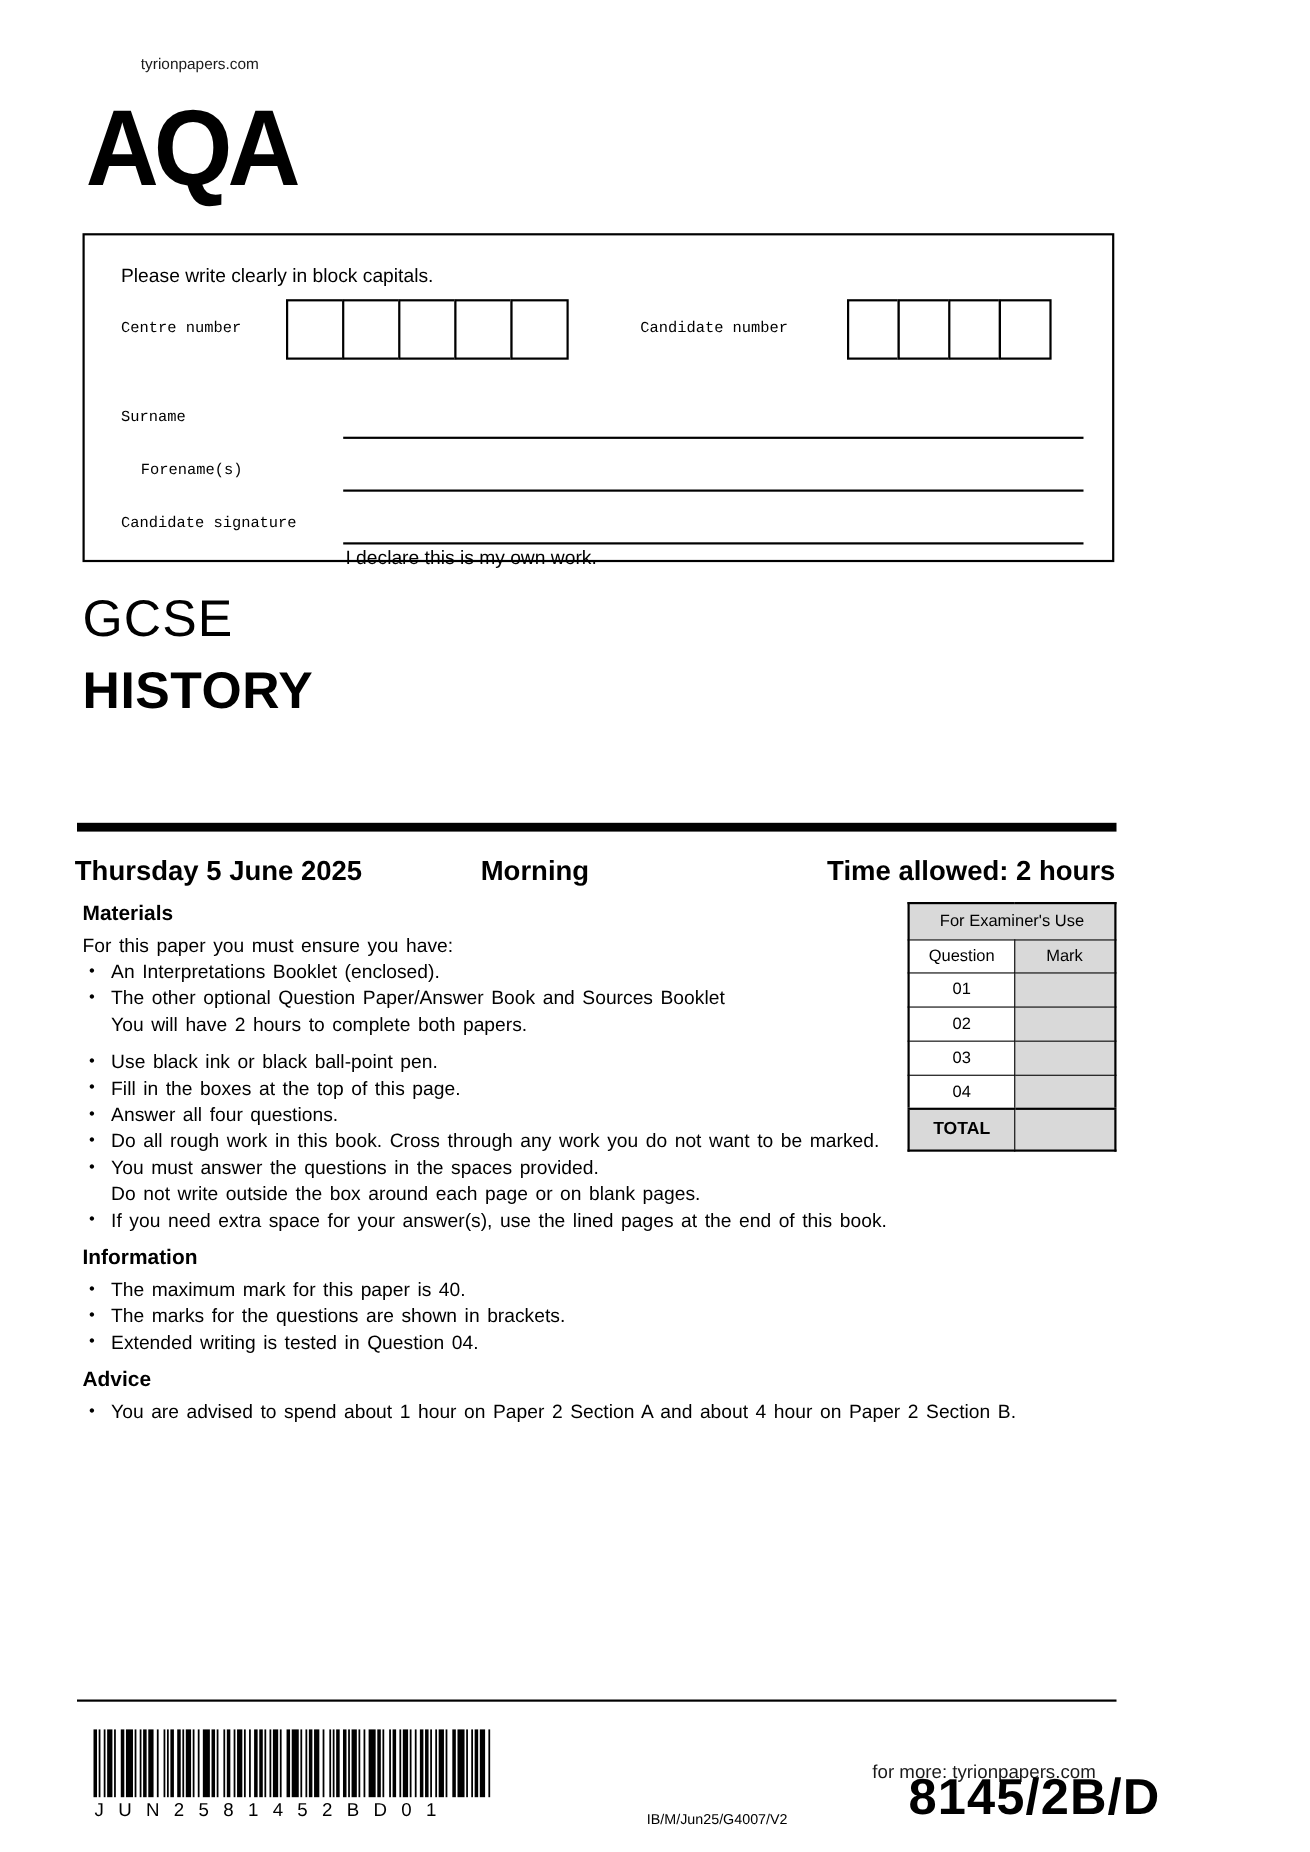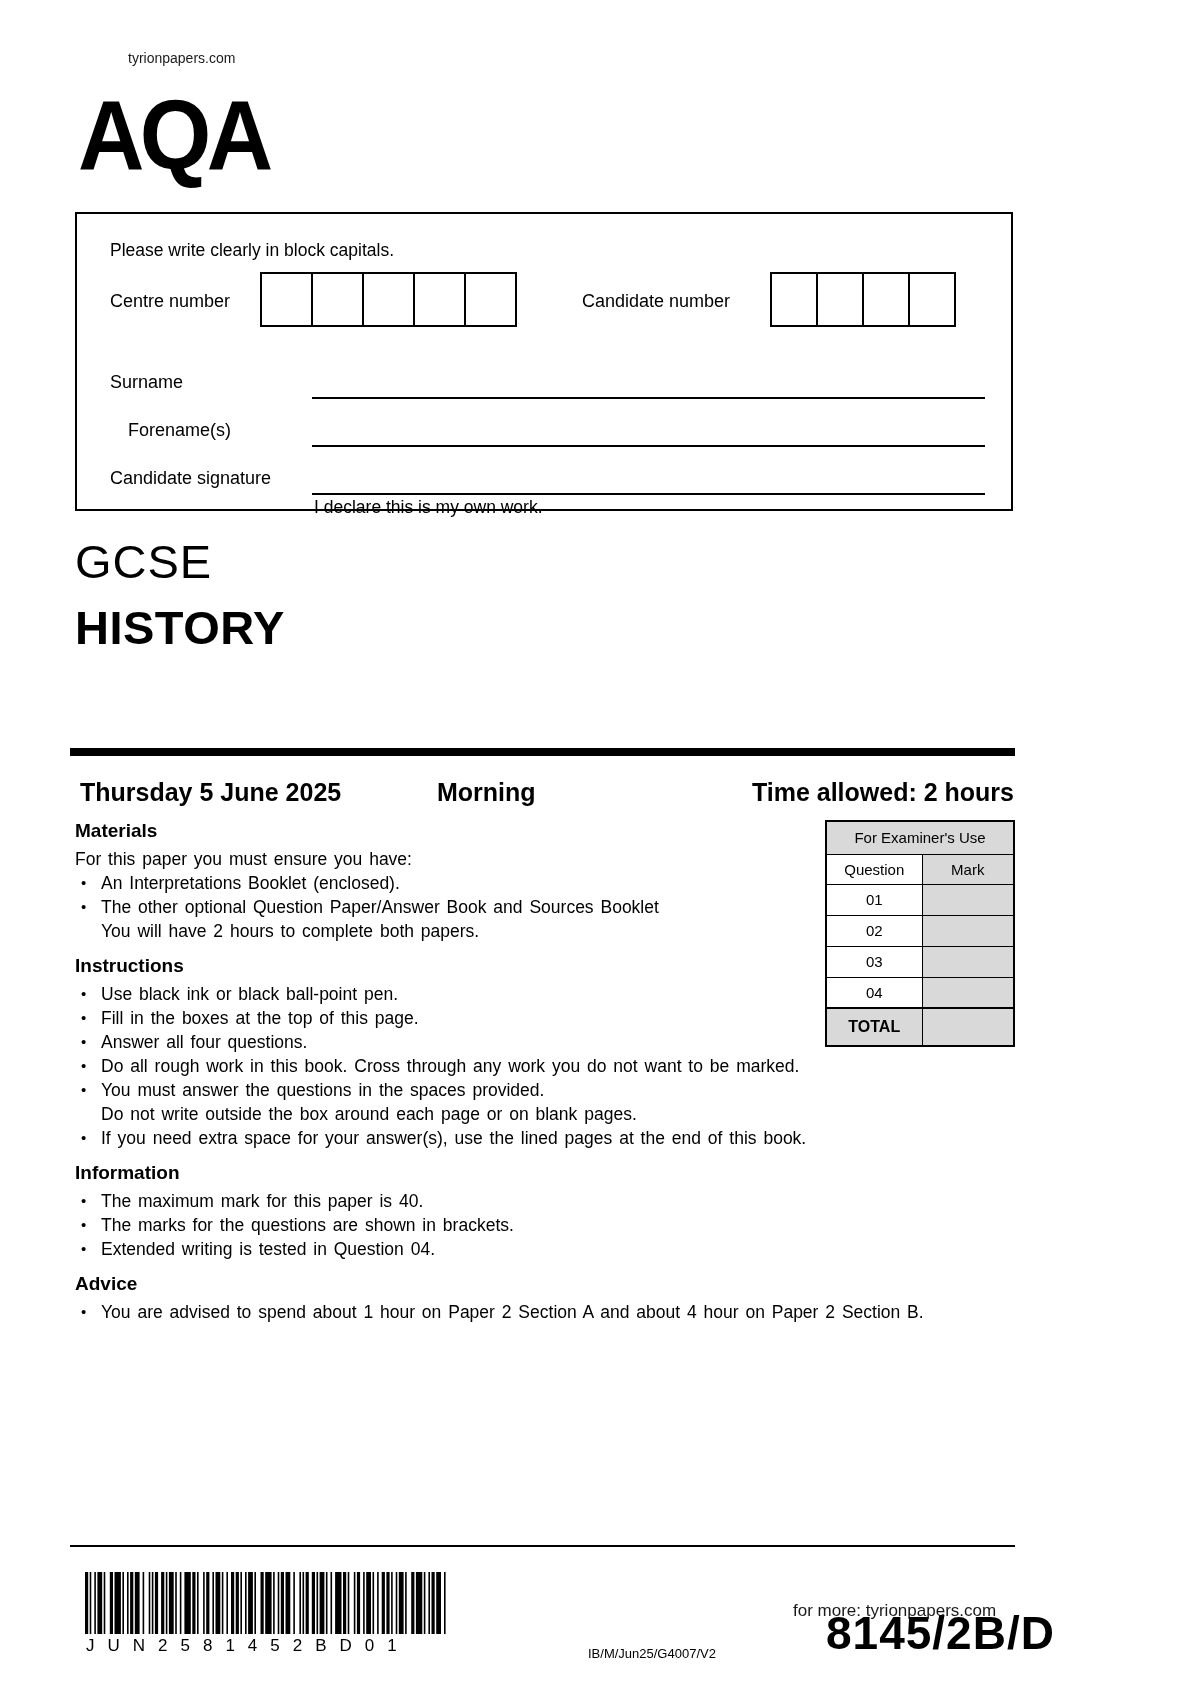--- a/index.html
+++ b/index.html
@@ -13,21 +13,21 @@
 
   
   #site-watermark-top{left:128px; top:50px; font-size:14px; color:#1a1a1a;}
   #aqa-logo{
     left:78px; top:86px; font-size:100px; font-weight:900; letter-spacing:-5px;
     line-height:1; transform:scale(0.92,0.98); transform-origin:left top;
   }
 
   
   #candidate-box{left:75px; top:212px; width:938px; height:299px; border:2px solid #000;}
-  #candidate-box .lbl{font-size:18px;}
+  #candidate-box .lbl{font-size:14px;font-family:Liberation Mono, monospace;}
   #cb-instruction{left:33px; top:26px; font-size:17.5px;}
   .cellrow{display:flex;}
   .cell{width:53px; height:55px; border:2px solid #000; margin-left:-2px; background:#fff;}
   .cell:first-child{margin-left:0;}
   #centre-cells{left:183px; top:58px;}
   #candidate-cells{left:693px; top:58px;}
   #candidate-cells .cell{width:48px;}
   #centre-label{left:33px; top:77px;}
   #candidate-label{left:505px; top:77px;}
   #surname-label{left:33px; top:158px;}
@@ -40,21 +40,21 @@
   #declaration{left:237px; top:283px; font-size:17.5px;}
 
   
   #qualification-title{left:75px; top:534px; font-size:47px; font-weight:400; letter-spacing:1px;}
   #subject-title{left:75px; top:600px; font-size:47px; font-weight:700; letter-spacing:0.5px;}
   #paper-line{left:75px; top:698px; font-size:27px; font-weight:600;}
   #paper-line .plabel{display:inline-block; width:340px;}
   #title-rule{left:70px; top:748px; width:945px; height:8px; background:#000;}
 
   #session-row{left:0; top:778px; width:1191px; height:30px; font-size:25px; font-weight:600;}
-  #exam-date{position:absolute; left:80px;}
+  #exam-date{position:absolute; left:68px;}
   #exam-session{position:absolute; left:437px;}
   #time-allowed{position:absolute; right:177px;}
 
   
   #body-col{left:75px; top:818px; width:915px; font-size:17.5px; line-height:24px; word-spacing:2px;}
   .doc-section{margin-bottom:10px;}
   .doc-section h3{font-size:19px; font-weight:700; line-height:26px; margin-bottom:3px; word-spacing:normal;}
   .lead{margin:0;}
   ul.bullets{list-style:none;}
   ul.bullets li{display:flex;}
@@ -148,21 +148,20 @@
           <li>
             <span class="marker">•</span>
             <div class="bullet-content">
               <div class="bline"><span>The other optional Question Paper/Answer Book and Sources Booklet</span></div>
               <div class="bline"><span>You will have 2 hours to complete </span><span class="b">both</span><span> papers.</span></div>
             </div>
           </li>
         </ul>
       </div>
       <div class="doc-section">
-        <h3>Instructions</h3>
         <ul class="bullets">
           <li>
             <span class="marker">•</span>
             <div class="bullet-content">
               <div class="bline"><span>Use black ink or black ball-point pen.</span></div>
             </div>
           </li>
           <li>
             <span class="marker">•</span>
             <div class="bullet-content">

